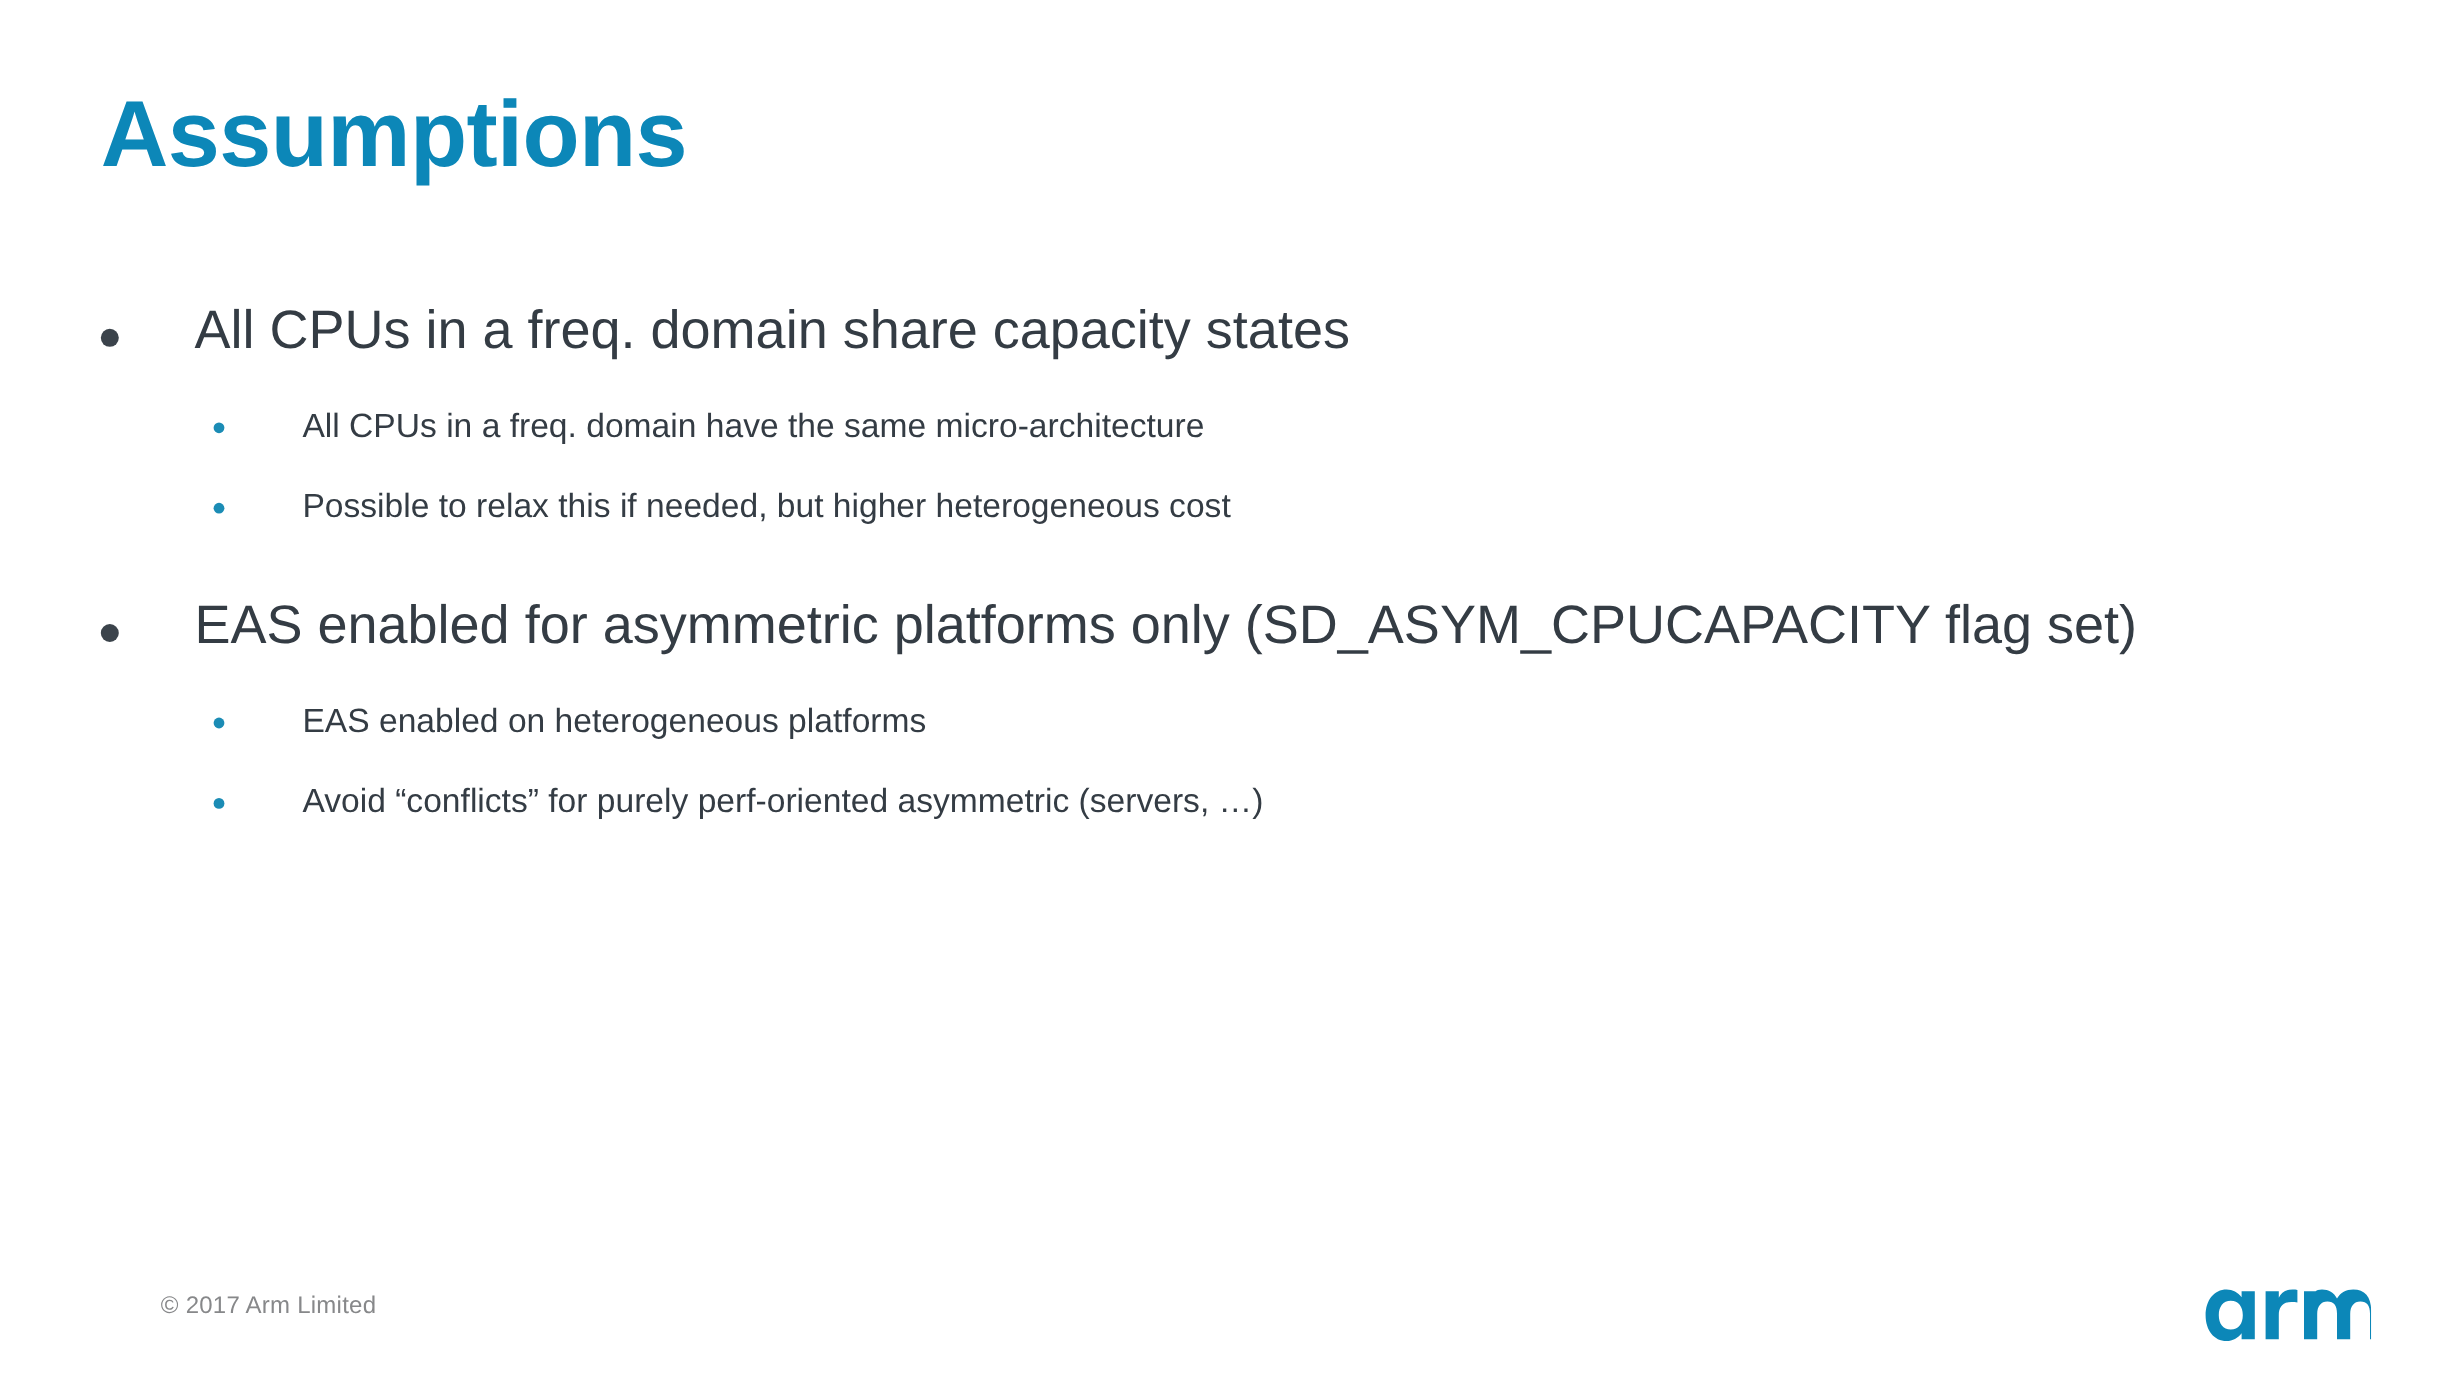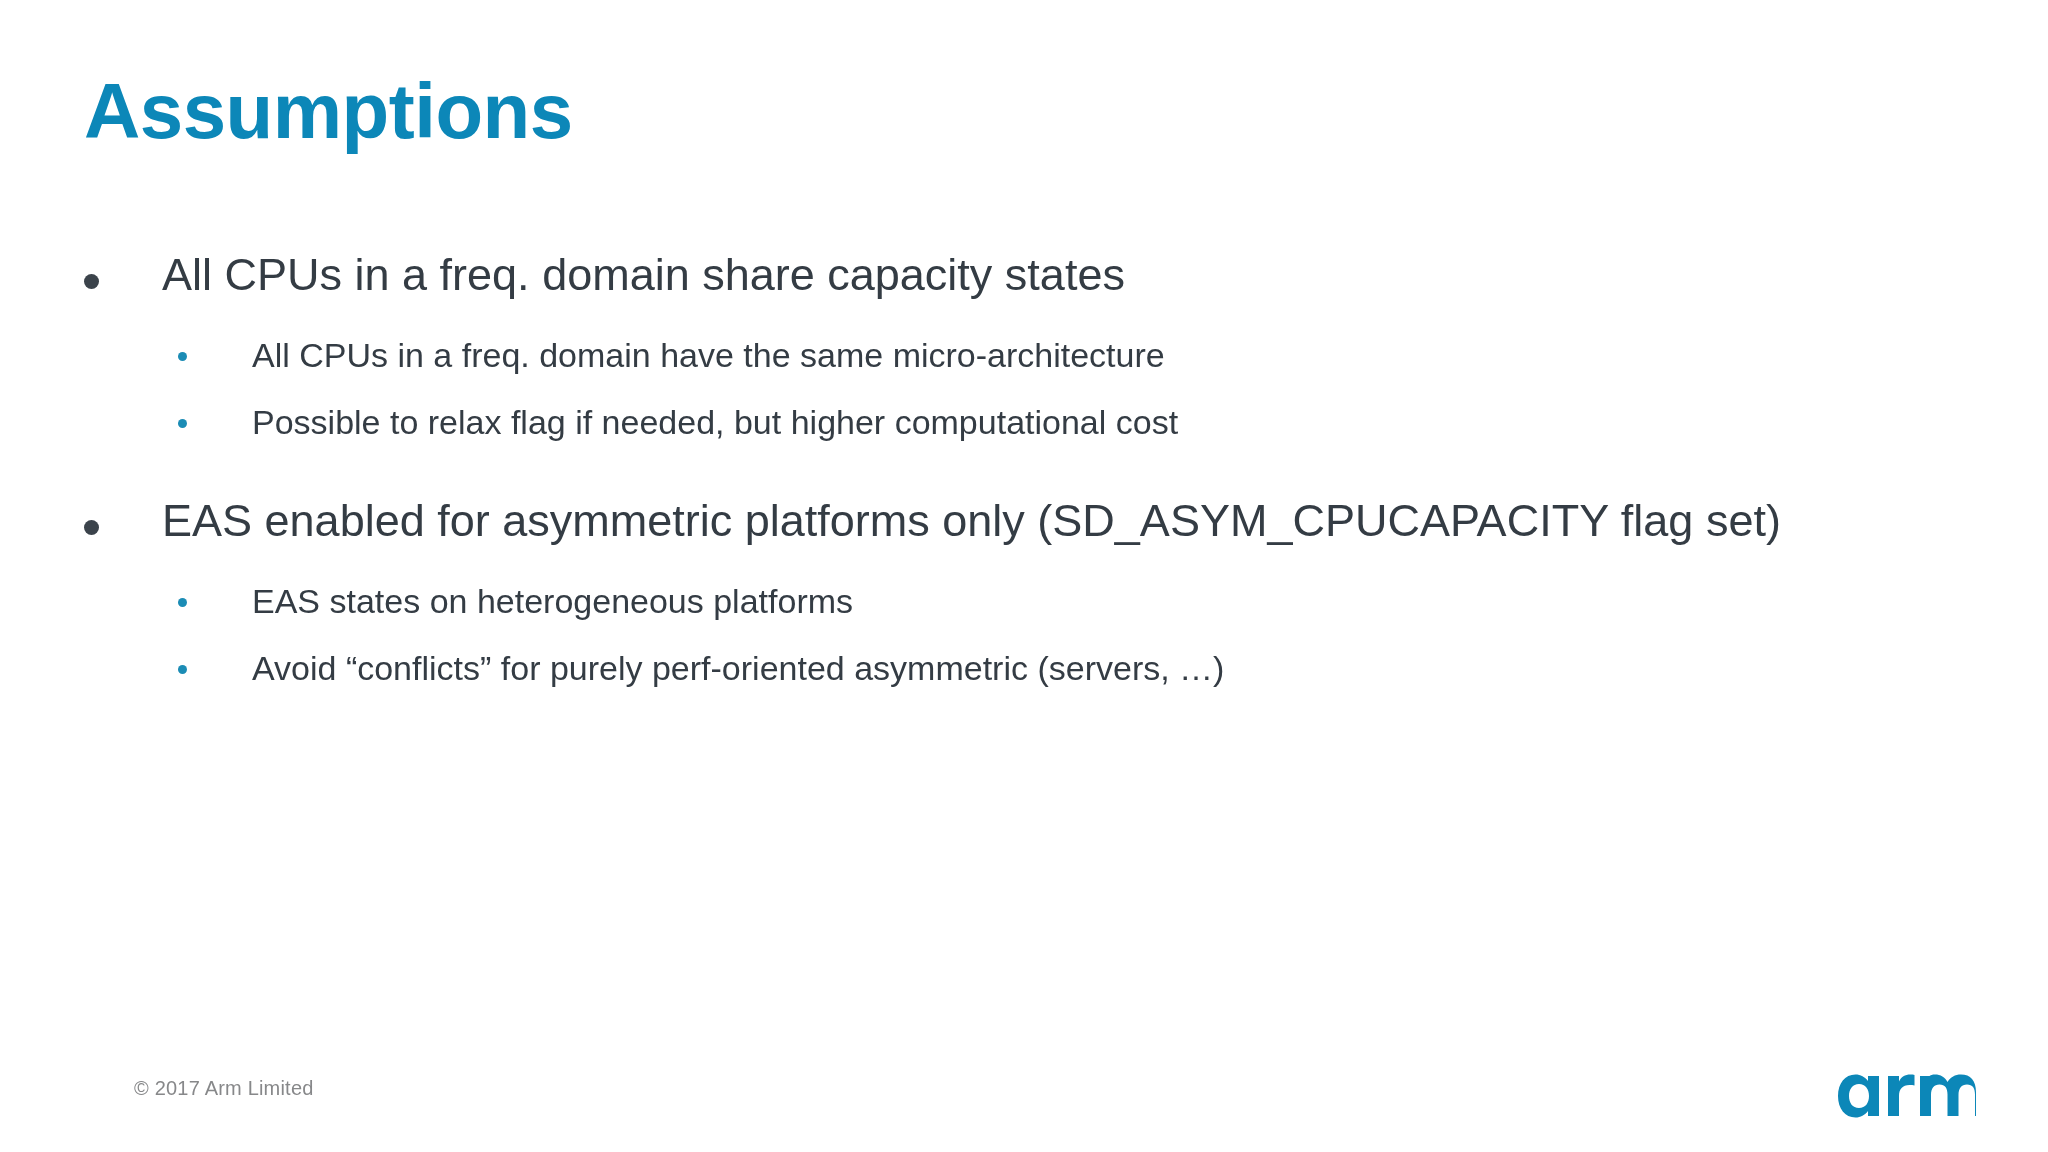--- a/index.html
+++ b/index.html
@@ -81,21 +81,21 @@
     top: 20px;
     width: 9px;
     height: 9px;
     border-radius: 50%;
     background: #1b8cb5;
   }
   .lvl2 .btext {
     position: absolute;
     left: 252px;
     top: 0;
-    font-size: 34px;
+    font-size: 28px;
     line-height: 46px;
     color: #343c44;
     white-space: nowrap;
     font-weight: normal;
   }
 
   
   .gap-after-sub { height: 24px; }
 
   
@@ -136,33 +136,33 @@
       <span class="btext">All CPUs in a freq. domain share capacity states</span>
     </div>
 
     <div class="bullet-row lvl2">
       <span class="marker"></span>
       <span class="btext">All CPUs in a freq. domain have the same micro-architecture</span>
     </div>
 
     <div class="bullet-row lvl2">
       <span class="marker"></span>
-      <span class="btext">Possible to relax flag if needed, but higher computational cost</span>
+      <span class="btext">Possible to relax this if needed, but higher heterogeneous cost</span>
     </div>
 
     <div class="gap-after-sub"></div>
 
     <div class="bullet-row lvl1">
       <span class="marker"></span>
       <span class="btext">EAS enabled for asymmetric platforms only (SD_ASYM_CPUCAPACITY flag set)</span>
     </div>
 
     <div class="bullet-row lvl2">
       <span class="marker"></span>
-      <span class="btext">EAS states on heterogeneous platforms</span>
+      <span class="btext">EAS enabled on heterogeneous platforms</span>
     </div>
 
     <div class="bullet-row lvl2">
       <span class="marker"></span>
       <span class="btext">Avoid “conflicts” for purely perf-oriented asymmetric (servers, …)</span>
     </div>
 
   </div>
 
   <div class="footer-copyright">© 2017 Arm Limited</div>

